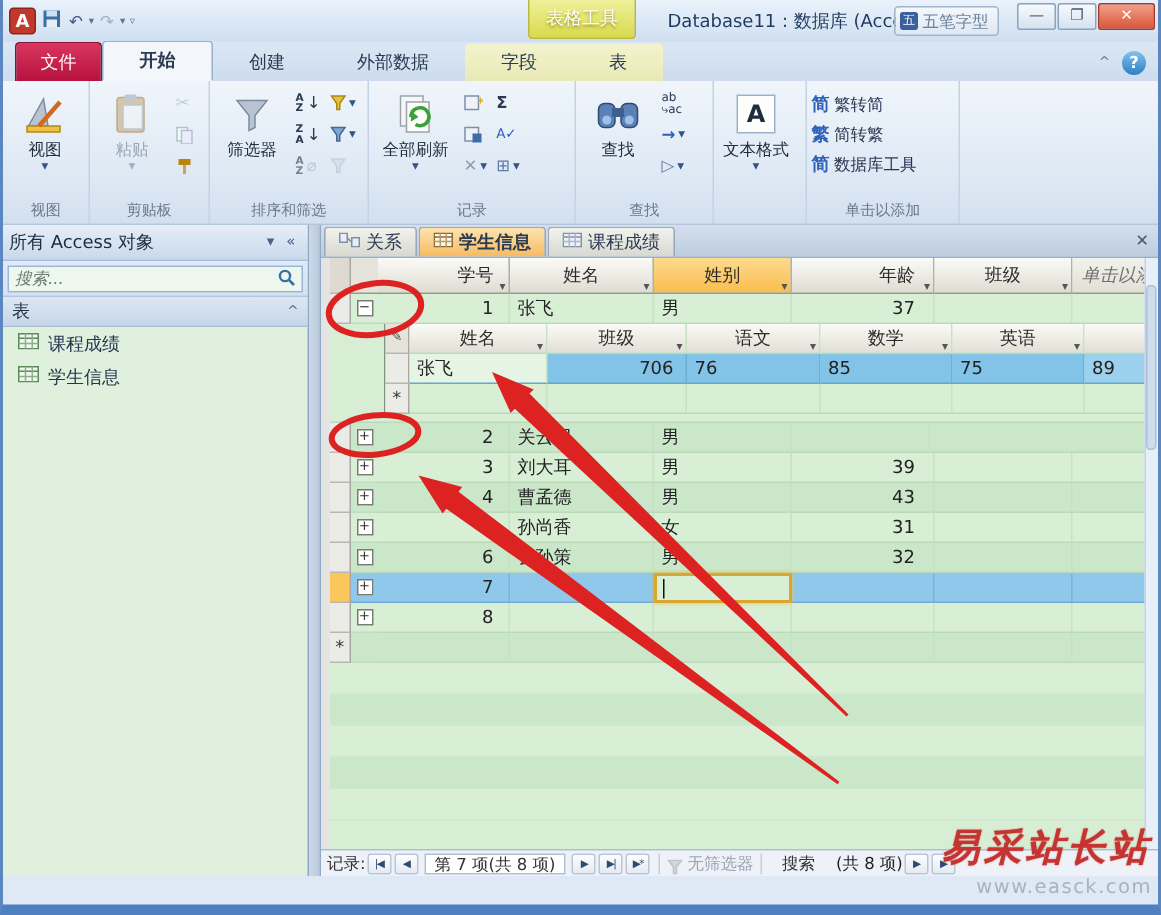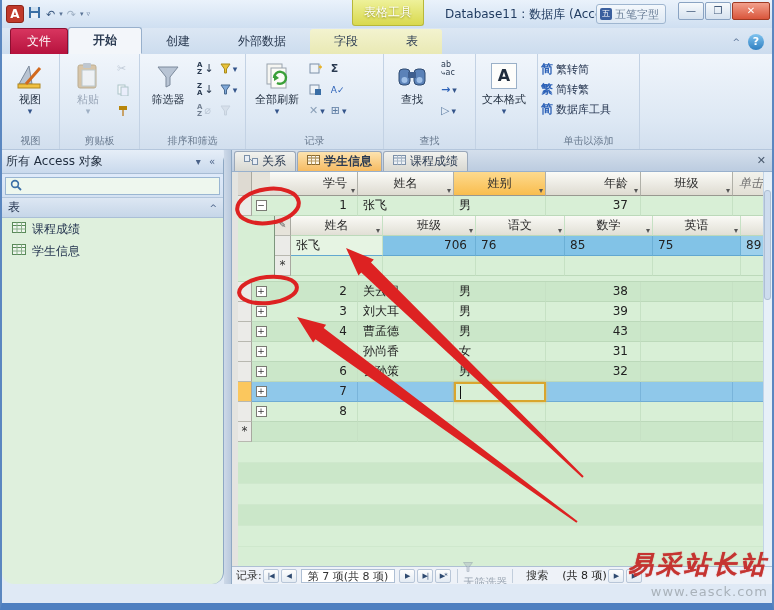--- a/index.html
+++ b/index.html
@@ -47,21 +47,21 @@
   .bigbtn.dis .blabel{ color:#9aa7b8; }
   .smallcol{ display:flex; flex-direction:column; justify-content:flex-start; gap:4px; padding-top:4px; }
   .sbtn{ height:17px; display:flex; align-items:center; gap:2px; font-size:11px; padding:0 2px; color:#2a3a50;}
   .sbtn.dis{ color:#a5b2c2; opacity:.6; }
   .szletters{ display:flex; flex-direction:column; font-size:7px; font-weight:bold; line-height:7px; color:#2a3a50;}
   .dnarrow{ font-size:9px; color:#33548a; }
   .cnbtn{ display:flex; align-items:center; gap:3px; font-size:11px; color:#253550; height:18px;}
   .cnicon{ color:#2d62b8; font-weight:bold; font-size:12px; }
   
   .main{ height:434px; display:flex; }
-  .navpane{ width:222px; background:#dff0dd; border-right:1px solid #8ea8c4; display:flex; flex-direction:column;border-radius:12px; }
+  .navpane{ width:204px; background:#dff0dd; border-right:1px solid #8ea8c4; display:flex; flex-direction:column; }
   .np-header{ height:24px; background:linear-gradient(#e6eef8,#c9d9ec); border-bottom:1px solid #a7bcd4;
     display:flex; align-items:center; font-size:12px; color:#1f2c3d; padding:0 4px; }
   .np-title{ flex:1; }
   .np-hicon{ font-size:10px; color:#4a6288; padding:0 4px; }
   .np-search{ height:24px; display:flex; align-items:center; padding:2px 3px; background:linear-gradient(#dfeafa,#d4e2f2); border-bottom:1px solid #b3c6dc;}
   .np-searchbox{ flex:1; height:18px; background:#eef7ee; border:1px solid #9ab6d2; display:flex; align-items:center; padding:0 4px; }
   .np-searchtext{ flex:1; font-size:11px; font-style:italic; color:#6a7a6a; }
   .np-section{ height:20px; background:linear-gradient(#dde7f3,#c6d6e8); border-bottom:1px solid #aabfd6;
     display:flex; align-items:center; font-size:12px; color:#253550; padding:0 6px; }
   .np-item{ height:22px; display:flex; align-items:center; gap:6px; padding-left:10px; font-size:12px; color:#253550; }
@@ -117,21 +117,21 @@
   .vscroll{ position:absolute; right:0; top:0; bottom:0; width:9px; background:#e7f0f8; border-left:1px solid #c2d4e6; }
   .vthumb{ position:absolute; right:1px; top:18px; width:7px; height:110px; background:#cddcee; border:1px solid #aebfd4; border-radius:3px;}
   
   .annot{ position:absolute; left:0; top:0; pointer-events:none; z-index:50; }
   
   .recordbar{ height:18px; background:#eef2f8; border-top:1px solid #aebfd4; display:flex; align-items:center; font-size:11px; color:#333; padding-left:4px; position:relative;}
   .rb-btn{ width:16px; height:14px; border:1px solid #b8c6d8; background:linear-gradient(#fdfdfd,#e4ebf3); font-size:7px; color:#2f4a70;
     text-align:center; line-height:12px; margin:0 1px; border-radius:2px; letter-spacing:-1px;}
   .rb-count{ background:#fff; border:1px solid #aebfd4; padding:0 6px; margin:0 3px; height:14px; line-height:13px; }
   .rb-sep{ width:1px; height:14px; background:#c2cedc; margin:0 5px; }
-  .rb-filter{ display:flex; align-items:flex-start; gap:3px; color:#9aa5b2;flex-direction:column; }
+  .rb-filter{ display:flex; align-items:flex-end; gap:3px; color:#9aa5b2; }
   .rb-search{ margin-left:8px; color:#333; }
   .rb-frag{ margin-left:14px; color:#222; }
   
   .statusbar{ height:20px; background:linear-gradient(#e4edf8,#cddcee); border-top:1px solid #a7bcd4; display:flex; align-items:center; font-size:12px; color:#2b3b52; padding:0 8px;margin-top:28px; }
   
   .wm1{ position:absolute; right:4px; bottom:22px; font-size:25px; color:#c53431; font-weight:bold; font-style:italic; letter-spacing:3px; z-index:60; text-shadow:0 0 1px #c53431;}
   .wm2{ position:absolute; right:4px; bottom:4px; font-size:13px; color:#a9b2ba; letter-spacing:1px; z-index:60;}
 </style>
 </head>
 <body>
@@ -405,20 +405,21 @@
   <div class="main">
 
     <div class="navpane">
       <div class="np-header">
         <span class="np-title">所有 Access 对象</span>
         <span class="np-hicon">▾</span>
         <span class="np-hicon">«</span>
       </div>
       <div class="np-search">
         <div class="np-searchbox">
+          <span class="np-searchtext">搜索...</span>
           <span>
             <svg width="12" height="12" viewBox="0 0 12 12">
                 <circle cx="5" cy="5" r="3.4" fill="none" stroke="#3a6ea5" stroke-width="1.6"></circle>
                 <line x1="7.6" y1="7.6" x2="11" y2="11" stroke="#3a6ea5" stroke-width="1.8"></line>
               </svg>
           </span>
         </div>
       </div>
       <div class="np-section">
         <span style="flex:1">表</span>
@@ -552,21 +553,20 @@
         <div class="gaprow"></div>
 
         <div class="mrow rB">
           <div class="sel"></div>
           <div class="exp">
               <span class="expbox">+</span>
             </div>
           <div class="c w-id">2</div>
           <div class="c w-name">关云羽</div>
           <div class="c w-gender">男</div>
-          <div class="c w-age">38</div>
           <div class="c w-class"></div>
           <div class="c w-add"></div>
         </div>
         <div class="mrow rA">
           <div class="sel"></div>
           <div class="exp">
               <span class="expbox">+</span>
             </div>
           <div class="c w-id">3</div>
           <div class="c w-name">刘大耳</div>

